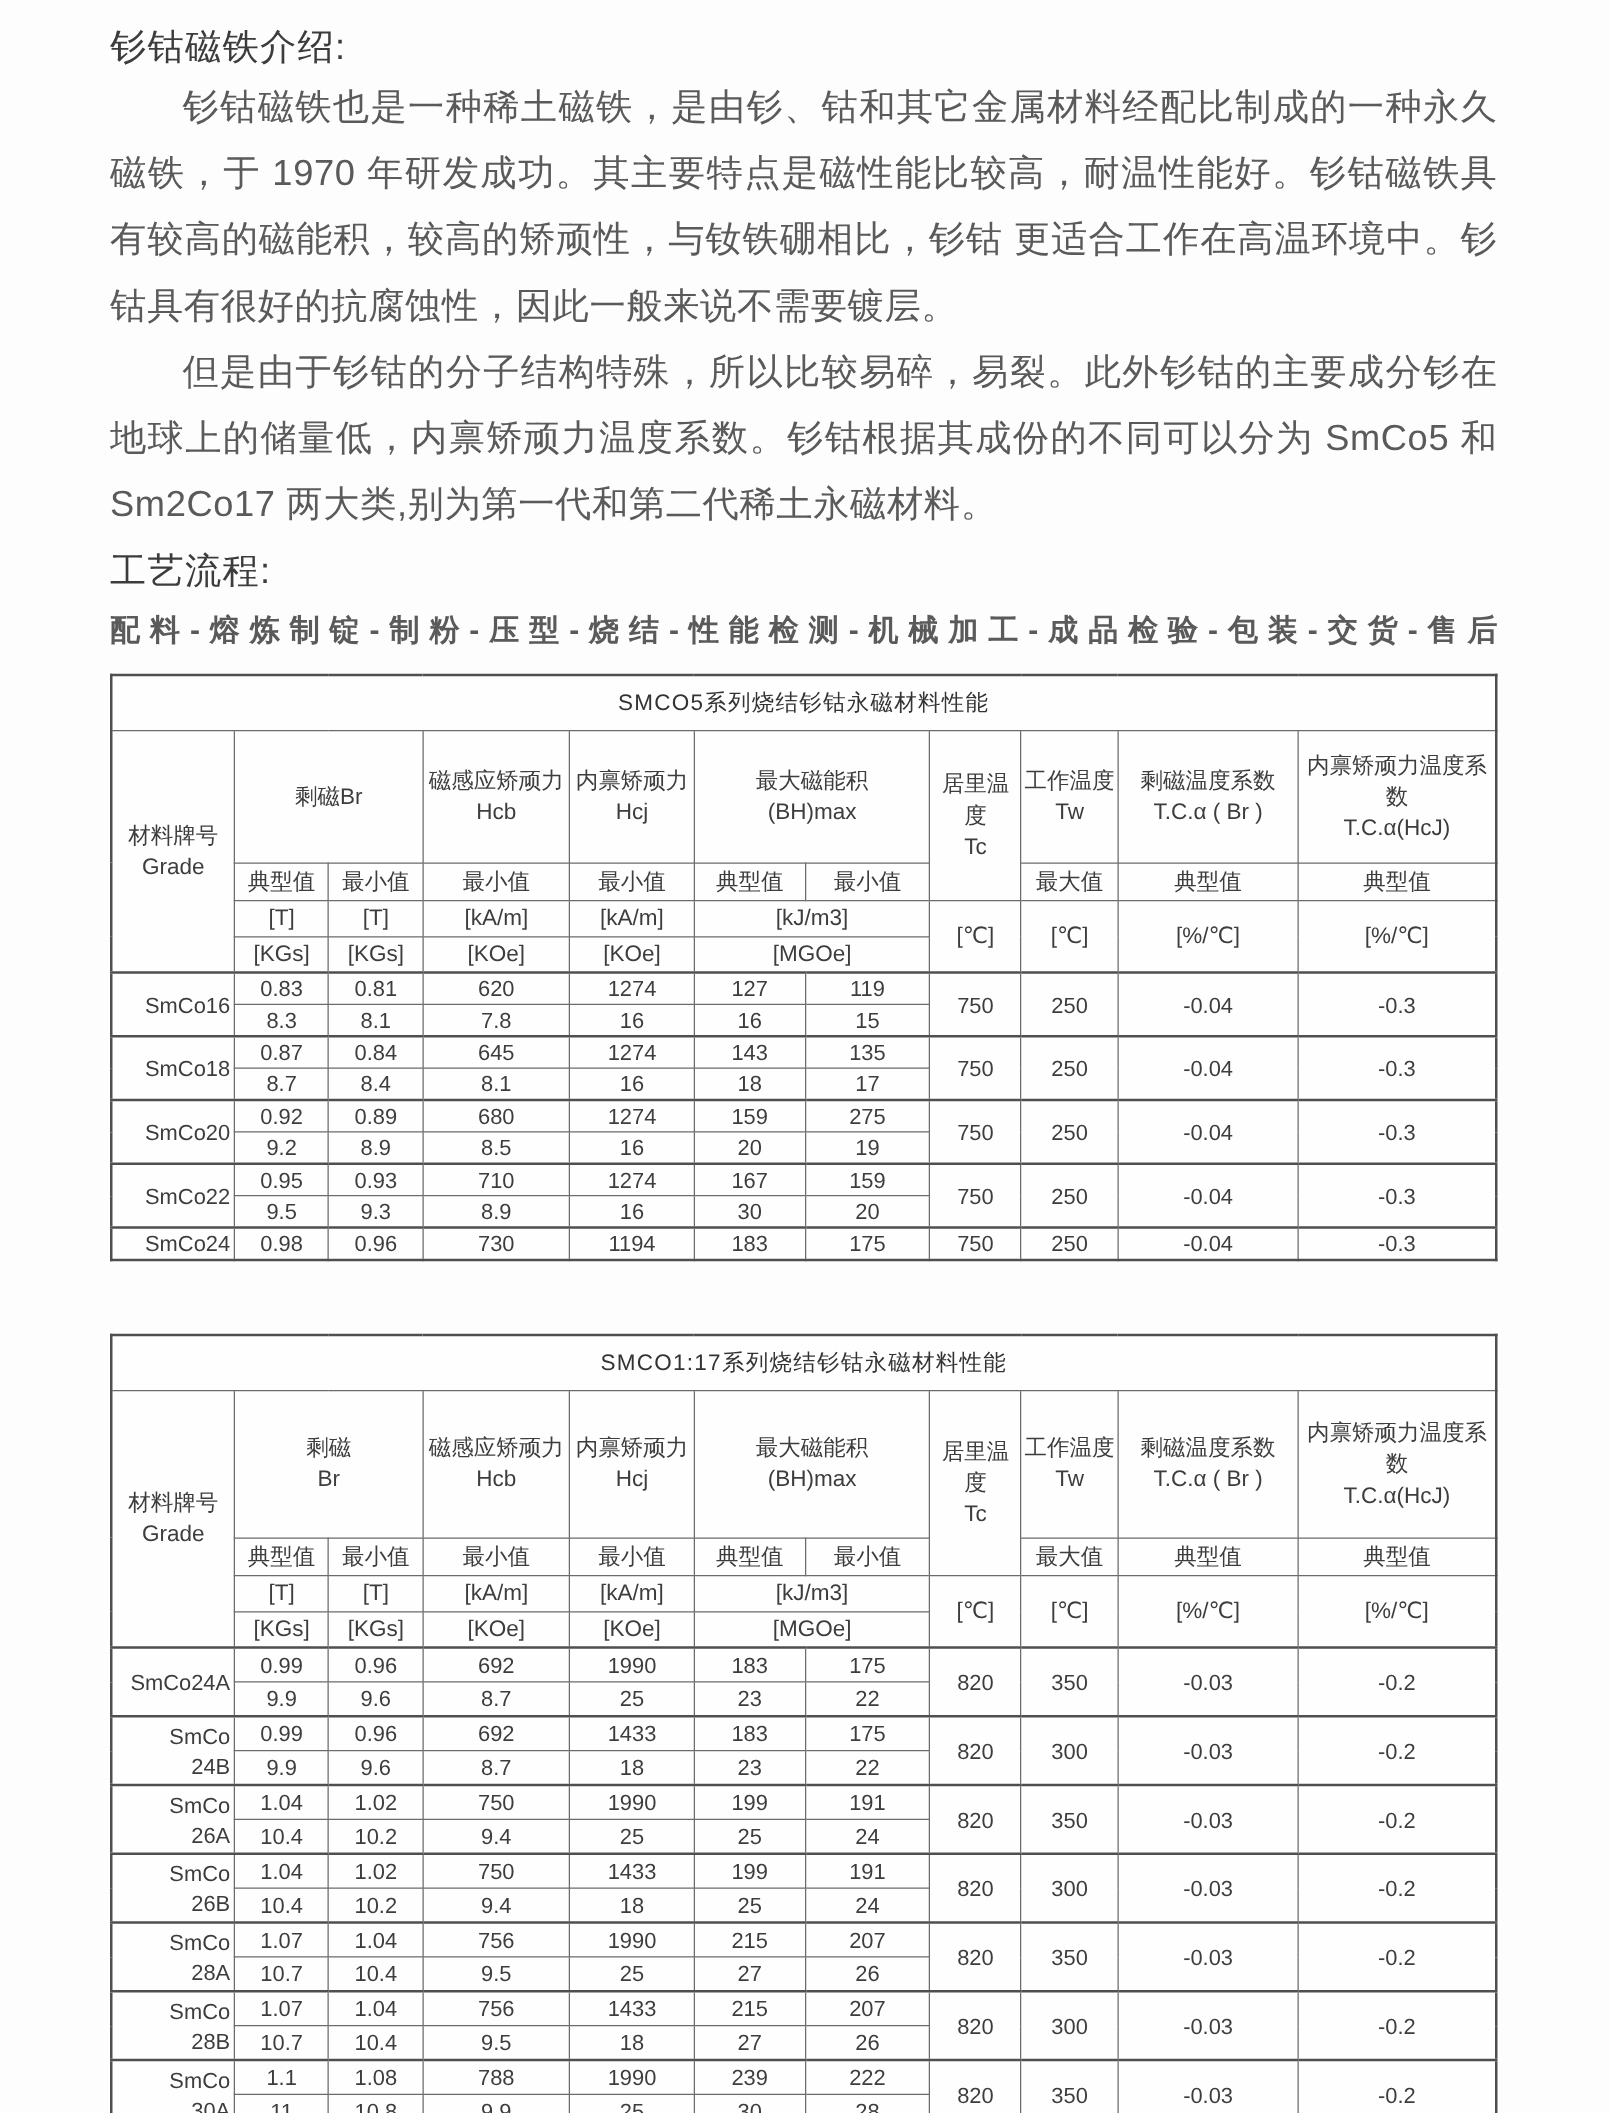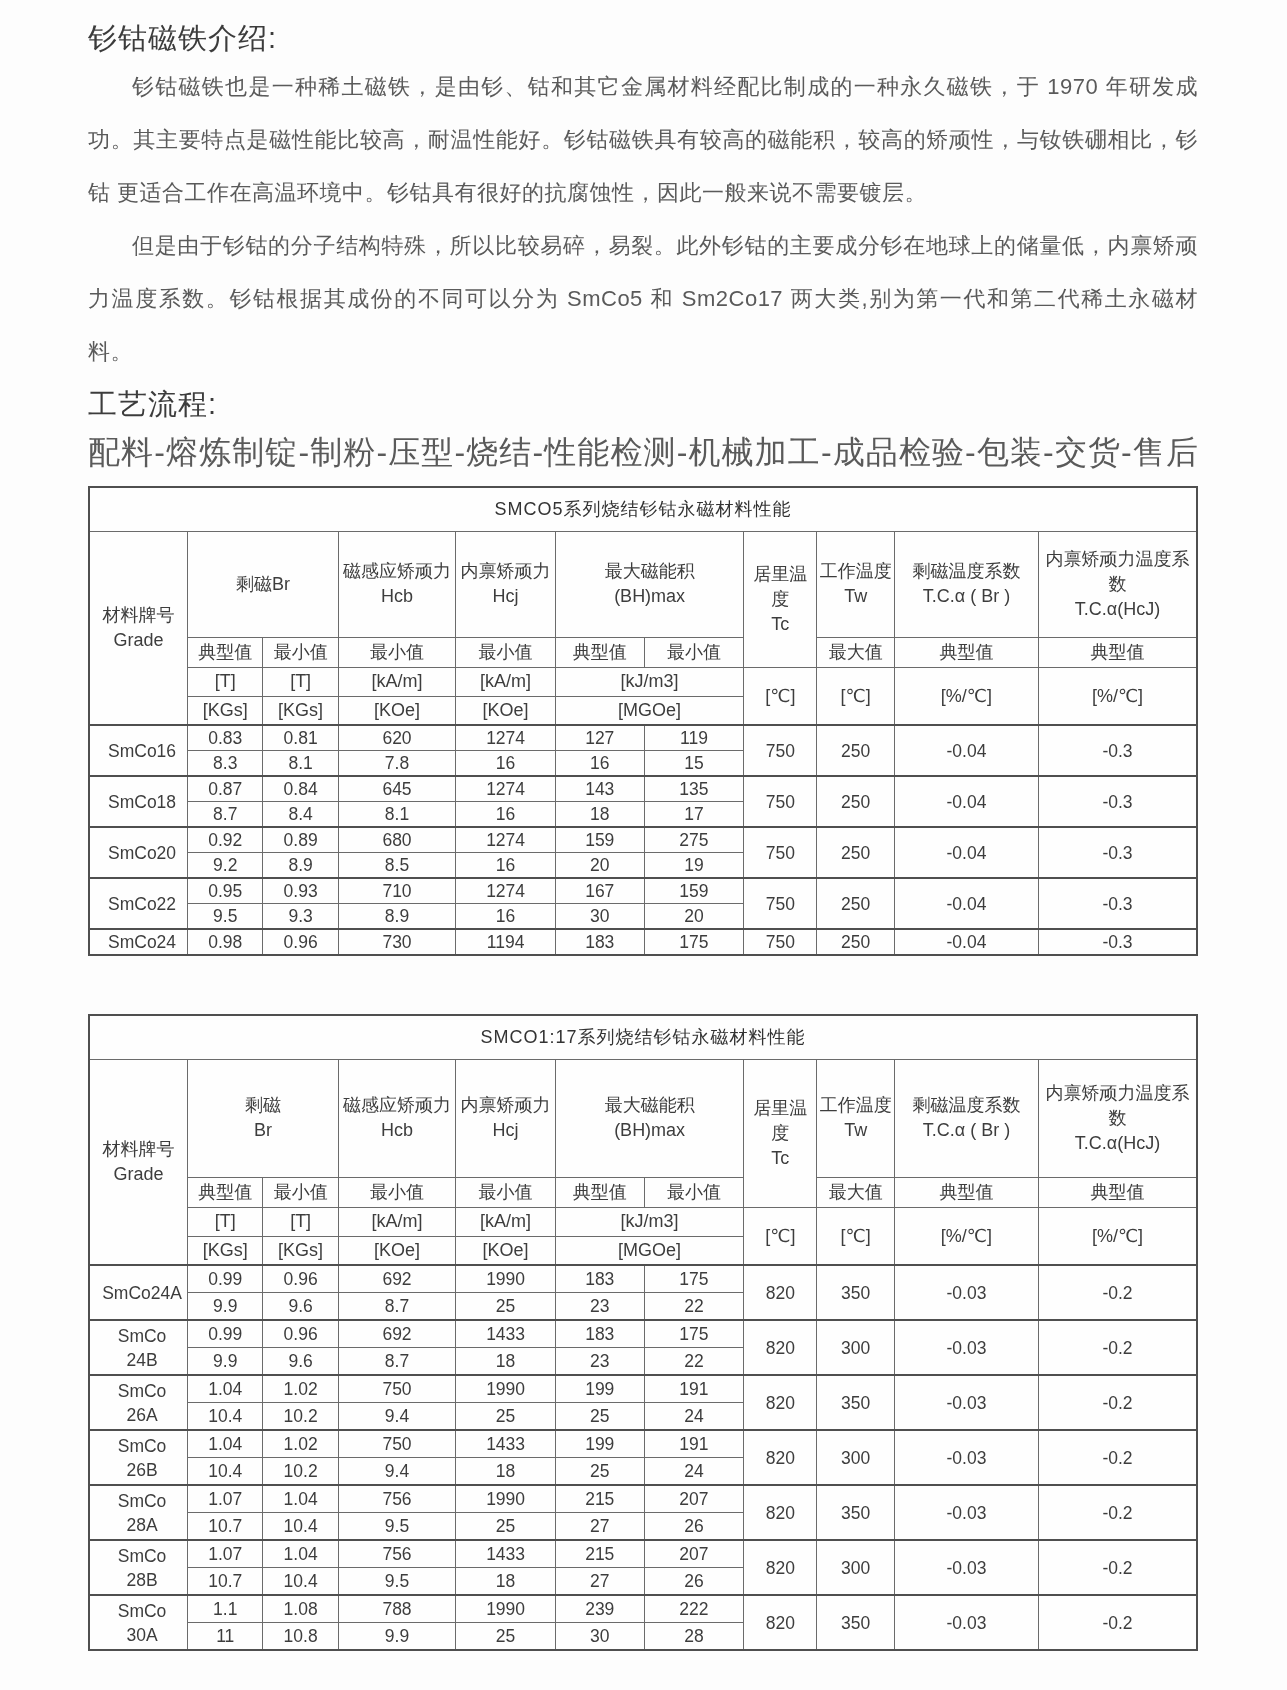--- a/index.html
+++ b/index.html
@@ -9,27 +9,28 @@
     width:1287px; min-height:1690px;
     padding:16px 89px 20px 88px;
     background:#fdfdfd; color:#595959;
   }
   h1,h2 {
     font-size:29px; font-weight:normal; color:#3c3c3c;
     line-height:44px; letter-spacing:1px;
   }
   h2 { margin-top:4px; }
   p.body-text {
-    font-size:22px; line-height:53px; color:#5a5a5a;
+    font-size:29px; line-height:53px; color:#5a5a5a;
     text-align:justify; text-indent:2em; letter-spacing:0.5px;
   }
   p.process {
-    font-size:32px; line-height:52px; color:#5a5a5a;
+    font-size:24px; line-height:52px; color:#5a5a5a;
     text-align:justify; text-align-last:justify; white-space:nowrap;
     margin-bottom:8px;
+    font-weight:bold;
   }
   table.spec-table {
     width:100%; border-collapse:collapse; table-layout:fixed;
     background:#fefefe; border:2px solid #4f4f4f;
     color:#3d3d3d;
   }
   table.spec-table + table.spec-table { margin-top:58px; }
   .spec-table th, .spec-table td {
     border:1px solid #6b6b6b; text-align:center; vertical-align:middle;
     font-weight:normal; font-size:18px; padding:1px 3px;
@@ -39,21 +40,21 @@
     font-size:22px; font-weight:bold; color:#333333;
     height:44px; letter-spacing:1px;
   }
   .h-group th { padding:15px 2px; line-height:25px; }
   .table2 .h-group th { padding:21px 2px; }
   .h-sub th { height:30px;margin-top:44px; }
   .h-unit th { height:29px; }
   .spec-table tbody td { height:22px; line-height:22px; font-size:17.5px; }
   .table2 tbody td { height:24px; line-height:24px; }
   tbody tr.group-start td { border-top:2px solid #4f4f4f; }
-  td.grade { text-align:center; padding-left:10px; font-size:18px; }
+  td.grade { text-align:right; padding-left:10px; font-size:18px; }
   .spec-table { margin-top:6px;padding-left:36px; }
 </style>
 </head>
 <body>
 
 <div class="page">
 
   <h1>钐钴磁铁介绍:</h1>
   <p class="body-text">钐钴磁铁也是一种稀土磁铁，是由钐、钴和其它金属材料经配比制成的一种永久磁铁，于 1970 年研发成功。其主要特点是磁性能比较高，耐温性能好。钐钴磁铁具有较高的磁能积，较高的矫顽性，与钕铁硼相比，钐钴 更适合工作在高温环境中。钐钴具有很好的抗腐蚀性，因此一般来说不需要镀层。</p>
   <p class="body-text">但是由于钐钴的分子结构特殊，所以比较易碎，易裂。此外钐钴的主要成分钐在地球上的储量低，内禀矫顽力温度系数。钐钴根据其成份的不同可以分为 SmCo5 和 Sm2Co17 两大类,别为第一代和第二代稀土永磁材料。</p>

